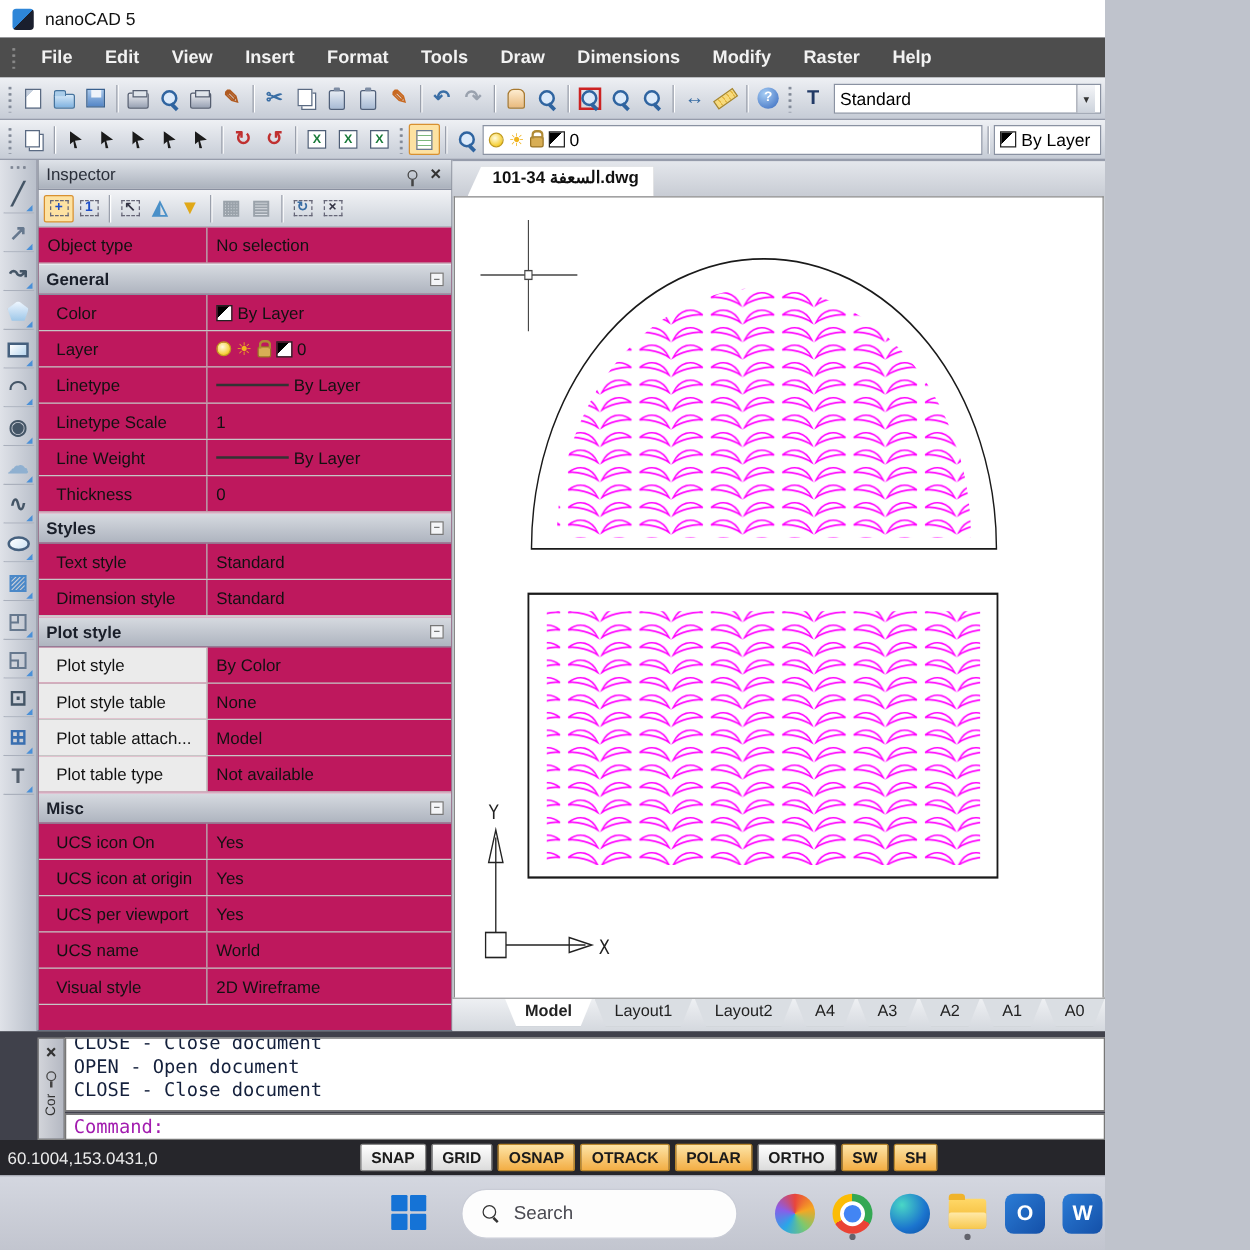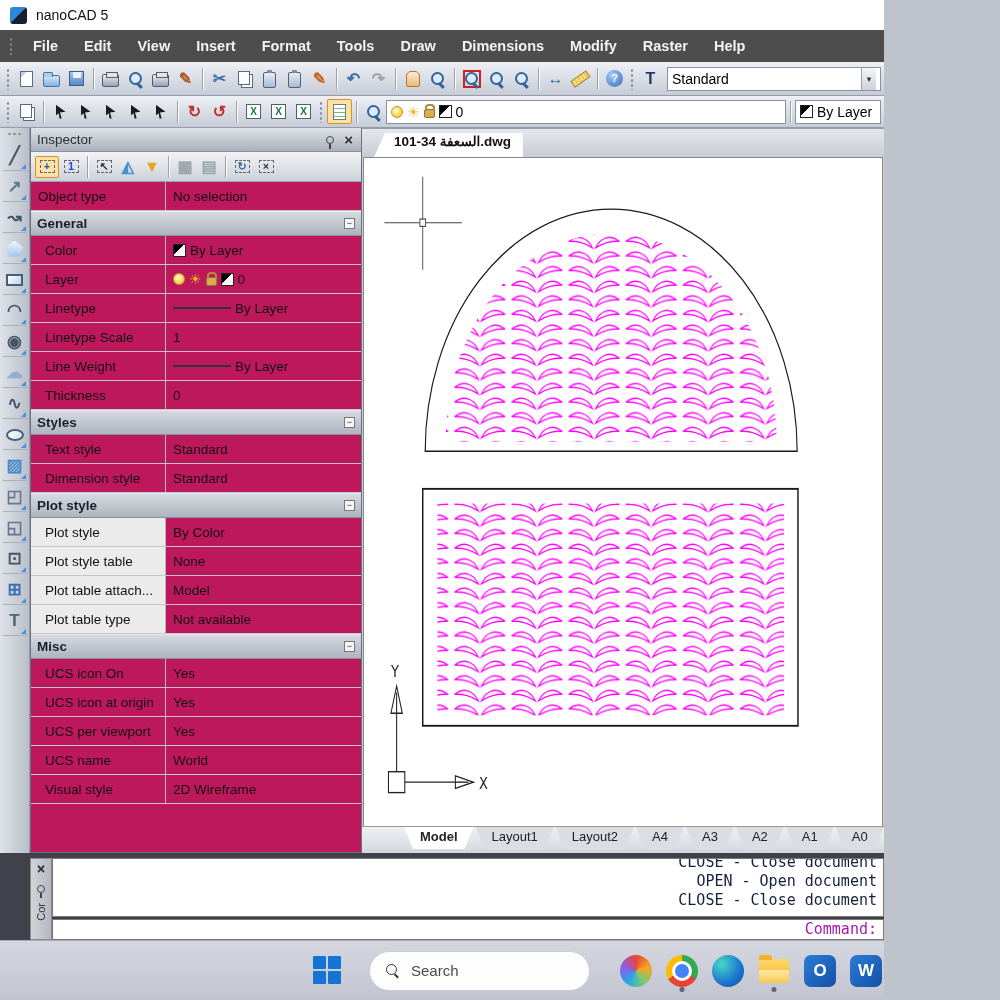--- a/index.html
+++ b/index.html
@@ -102,21 +102,21 @@
   .canvas { flex:1; background:#fff; border:1px solid #888; border-bottom:none; margin:0 1px; min-height:0; position:relative; }
   .canvas svg { width:100%; height:100%; display:block; }
   .layouttabs { height:27px; flex:none; background:linear-gradient(#eef0f3,#d4d8de); border-top:1px solid #999; display:flex; align-items:flex-start; padding-left:42px; gap:2px; }
   .ltab { height:22px; padding:2px 16px 0; font-size:13px; color:#222; background:#dadee3; clip-path:polygon(0 0,100% 0,calc(100% - 9px) 100%,9px 100%); filter:drop-shadow(0 1px 0.5px #777); }
   .ltab.active { background:#fff; font-weight:bold; }
 
   
   .cmdline { height:87px; flex:none; background:#40414b; display:flex; padding:5px 0 0 30px; font-family:"DejaVu Sans Mono",monospace; }
   .cmdstrip { width:22px; flex:none; background:linear-gradient(90deg,#d2d4da,#b4b8c2); border:1px solid #888; display:flex; flex-direction:column; align-items:center; gap:8px; padding-top:3px; }
   .cmdstrip .vlab { writing-mode:vertical-rl; transform:rotate(180deg); font-size:11px; color:#333; font-family:"Liberation Sans",sans-serif; margin-top:2px; }
-  .cmdmain { flex:1; display:flex; flex-direction:column; min-width:0;text-align:right; }
+  .cmdmain { flex:1; display:flex; flex-direction:column; min-width:0; }
   .cmdhist { flex:1; background:#fff; border:1px solid #777; overflow:hidden; padding:0 6px; color:#14203c; font-size:15px; line-height:19px; }
   .cmdhist div:first-child { margin-top:-6px; }
   .cmdinput { height:21px; flex:none; margin-top:2px; background:#fff; border:1px solid #777; color:#a21caf; font-size:15px; line-height:19px; padding:0 6px; }
 
   
   .statusbar { height:28px; flex:none; background:#26262b; display:flex; align-items:center; padding:0 6px; gap:4px; }
   .coords { width:278px; flex:none; color:#ececec; font-size:13.5px; }
   .stgl { font-size:12.5px; font-weight:bold; color:#1a1a1a; padding:3px 8px; border-radius:2px; border:1px solid #8a8a8a; background:linear-gradient(#ffffff,#dcdcdc); }
   .stgl.on { background:linear-gradient(#fde4a6,#f3ae45); border-color:#b9872c; }
 
@@ -605,20 +605,33 @@
     <div class="cmdmain">
       <div class="cmdhist" id="cmdhist">
           <div>CLOSE - Close document</div>
           <div>OPEN - Open document</div>
           <div>CLOSE - Close document</div>
         </div>
       <div class="cmdinput">Command:</div>
     </div>
   </div>
 
+  <div class="statusbar">
+    <span class="coords">60.1004,153.0431,0</span>
+    <span id="toggles" style="display:flex;gap:4px">
+        <span class="stgl">SNAP</span>
+        <span class="stgl">GRID</span>
+        <span class="stgl on">OSNAP</span>
+        <span class="stgl on">OTRACK</span>
+        <span class="stgl on">POLAR</span>
+        <span class="stgl">ORTHO</span>
+        <span class="stgl on">SW</span>
+        <span class="stgl on">SH</span>
+      </span>
+  </div>
 
   <div class="taskbar">
     <div class="startbtn">
         <i></i>
         <i></i>
         <i></i>
         <i></i>
       </div>
     <div class="searchpill">
       <span class="magring"></span>

